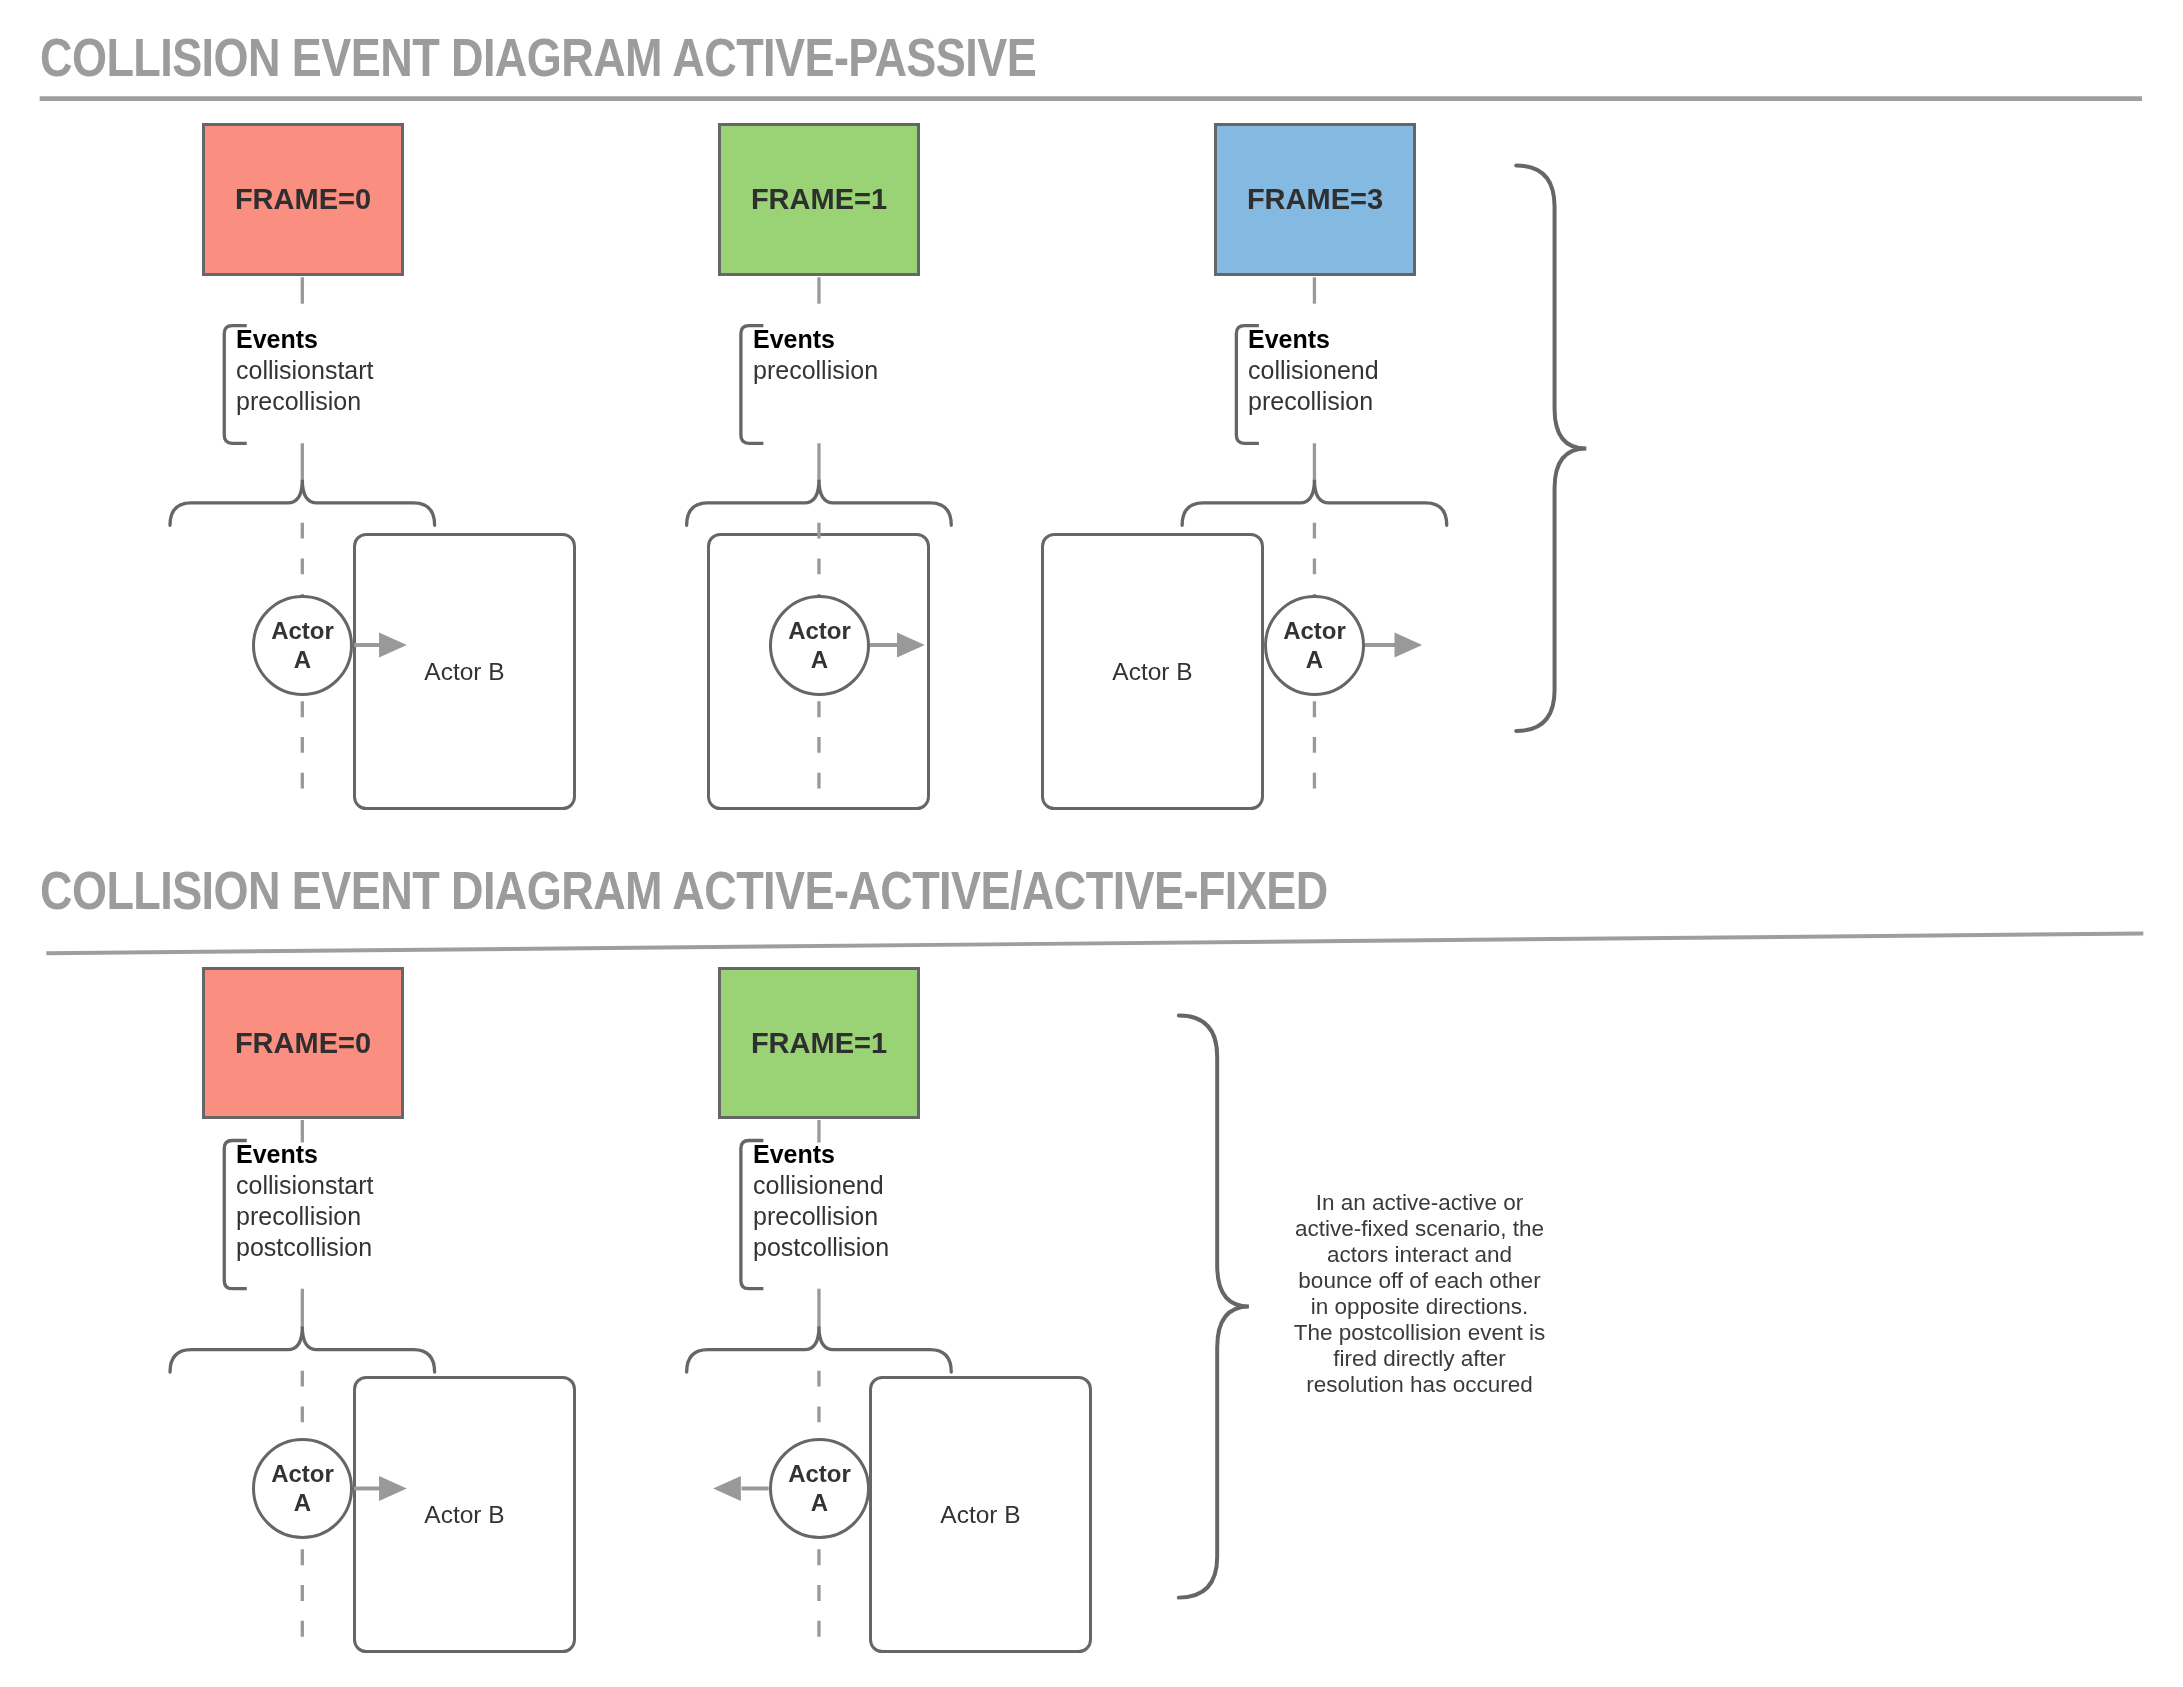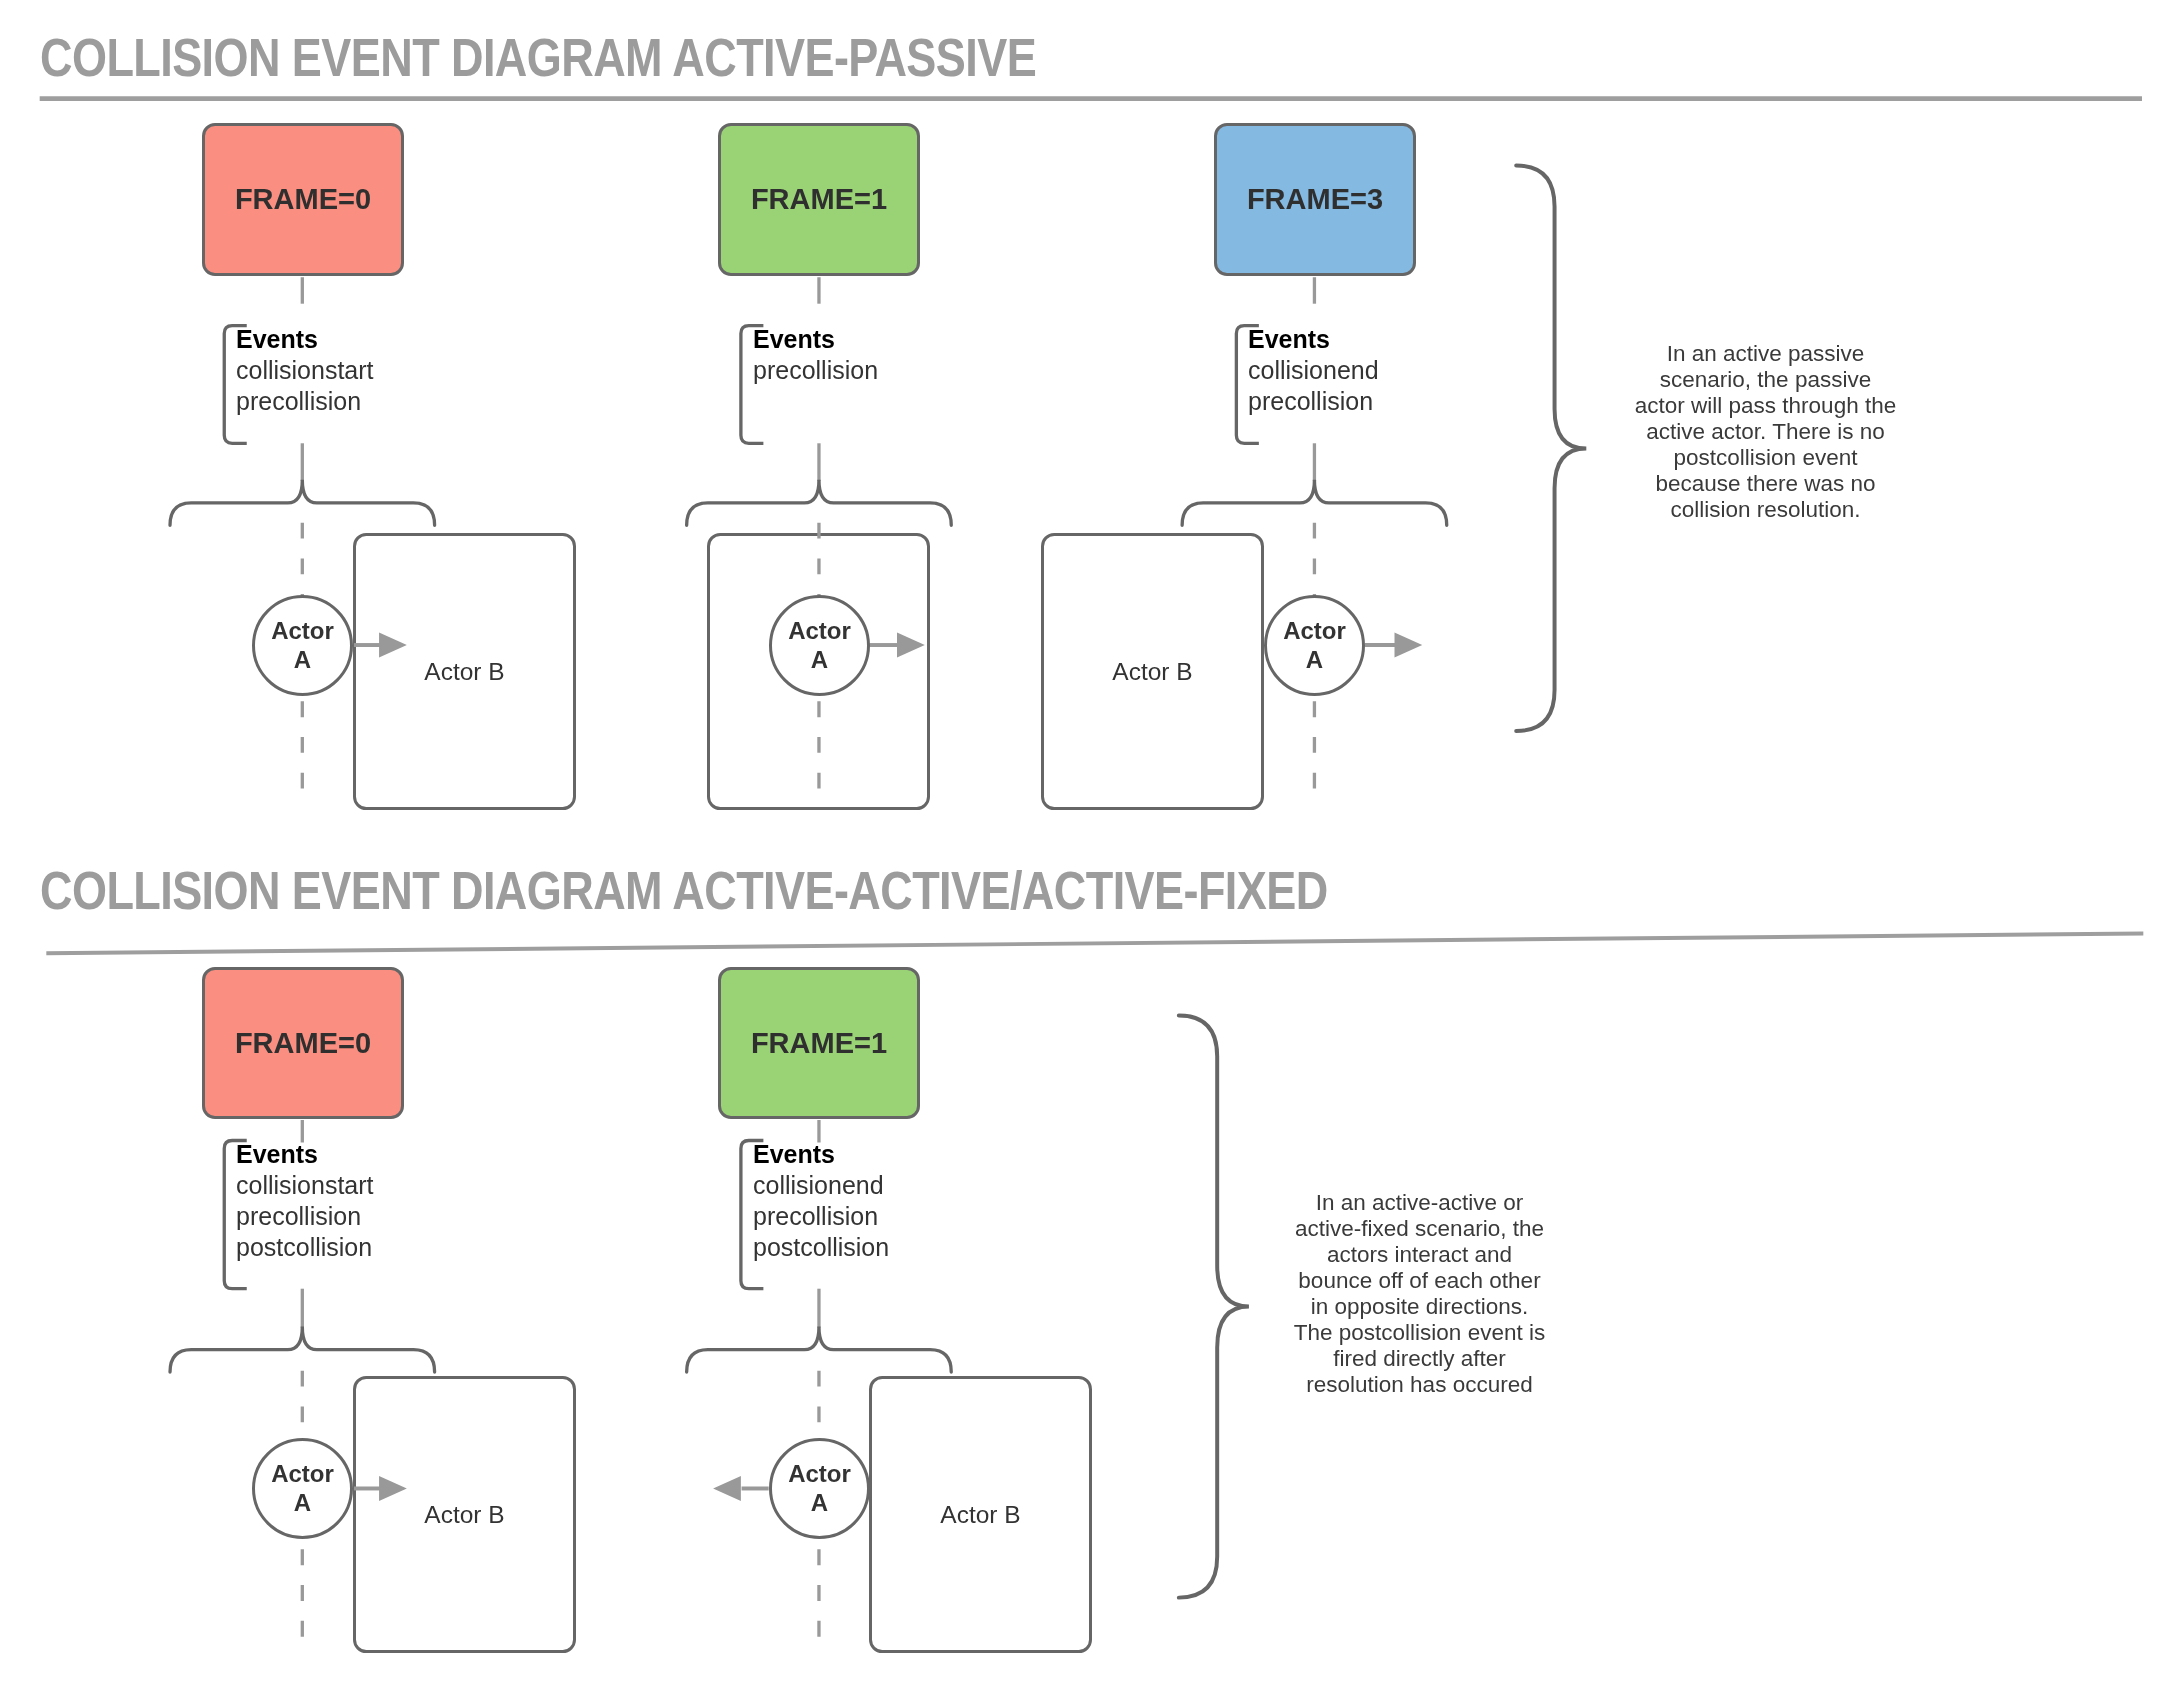--- a/index.html
+++ b/index.html
@@ -8,21 +8,21 @@
     font-family:"Liberation Sans", sans-serif;
   }
   svg.layer{position:absolute;left:0;top:0;width:2183px;height:1687px;}
   .z0{z-index:0;} .z5{z-index:5;}
   .sec-title{
     position:absolute;font-size:53px;font-weight:bold;color:#9C9C9C;
     letter-spacing:-0.7px;white-space:nowrap;transform:scaleX(0.85);transform-origin:left center;
     z-index:1;
   }
   .frame{
-    position:absolute;width:202px;height:153px;border:3.3px solid #666666;border-radius:13px;
+    position:absolute;width:202px;height:153px;border:3.3px solid #666666;border-radius:0;
     box-sizing:border-box;display:flex;align-items:center;justify-content:center;z-index:1;
   }
   .frame-label{font-size:29px;font-weight:bold;color:#2F2F2F;letter-spacing:0px;}
   .events{
     position:absolute;font-size:25px;line-height:31px;color:#333333;z-index:1;
   }
   .events .ev-h{font-weight:bold;color:#000000;}
   .square{
     position:absolute;width:223px;height:277px;border:3.3px solid #666666;border-radius:13.2px;
     box-sizing:border-box;background:#ffffff;display:flex;align-items:center;justify-content:center;
@@ -116,27 +116,20 @@
   <div class="circle" style="left:252px;top:595px;">
     <span class="circ-label">Actor A</span>
   </div>
   <div class="circle" style="left:769px;top:595px;">
     <span class="circ-label">Actor A</span>
   </div>
   <div class="circle" style="left:1264px;top:595px;">
     <span class="circ-label">Actor A</span>
   </div>
 
-  <div class="note" style="left:1620px;top:341px;">In an active passive
-scenario, the passive
-actor will pass through the
-active actor. There is no
-postcollision event
-because there was no
-collision resolution.</div>
 
   <div class="sec-title" style="left:40px;top:860px;">COLLISION EVENT DIAGRAM ACTIVE-ACTIVE/ACTIVE-FIXED</div>
 
   <div class="frame" style="left: 202px; top: 967px; height: 152px; background-color: rgb(250, 142, 128);">
     <span class="frame-label">FRAME=0</span>
   </div>
   <div class="frame" style="left: 718px; top: 967px; height: 152px; background-color: rgb(154, 210, 118);">
     <span class="frame-label">FRAME=1</span>
   </div>
 

